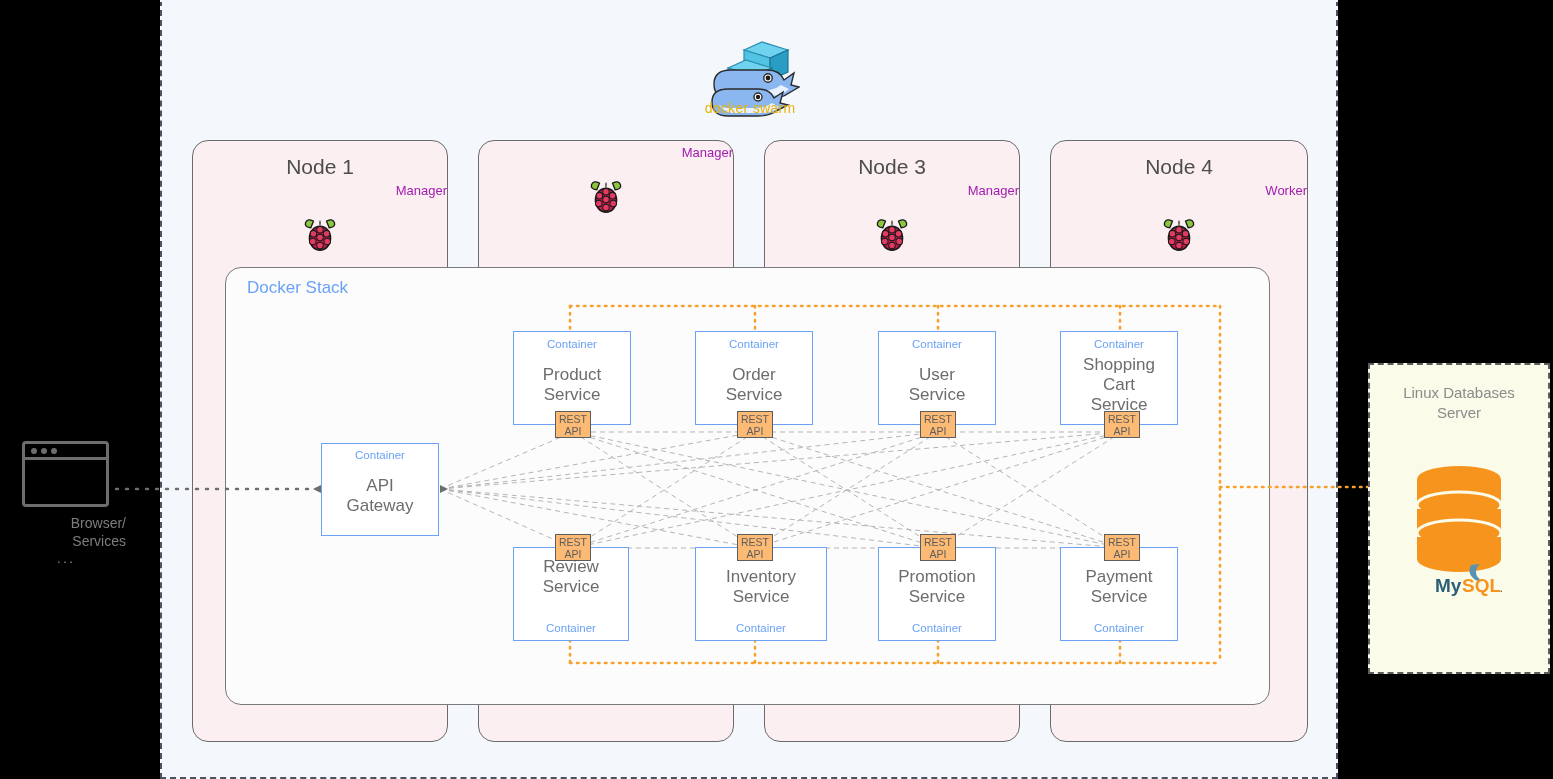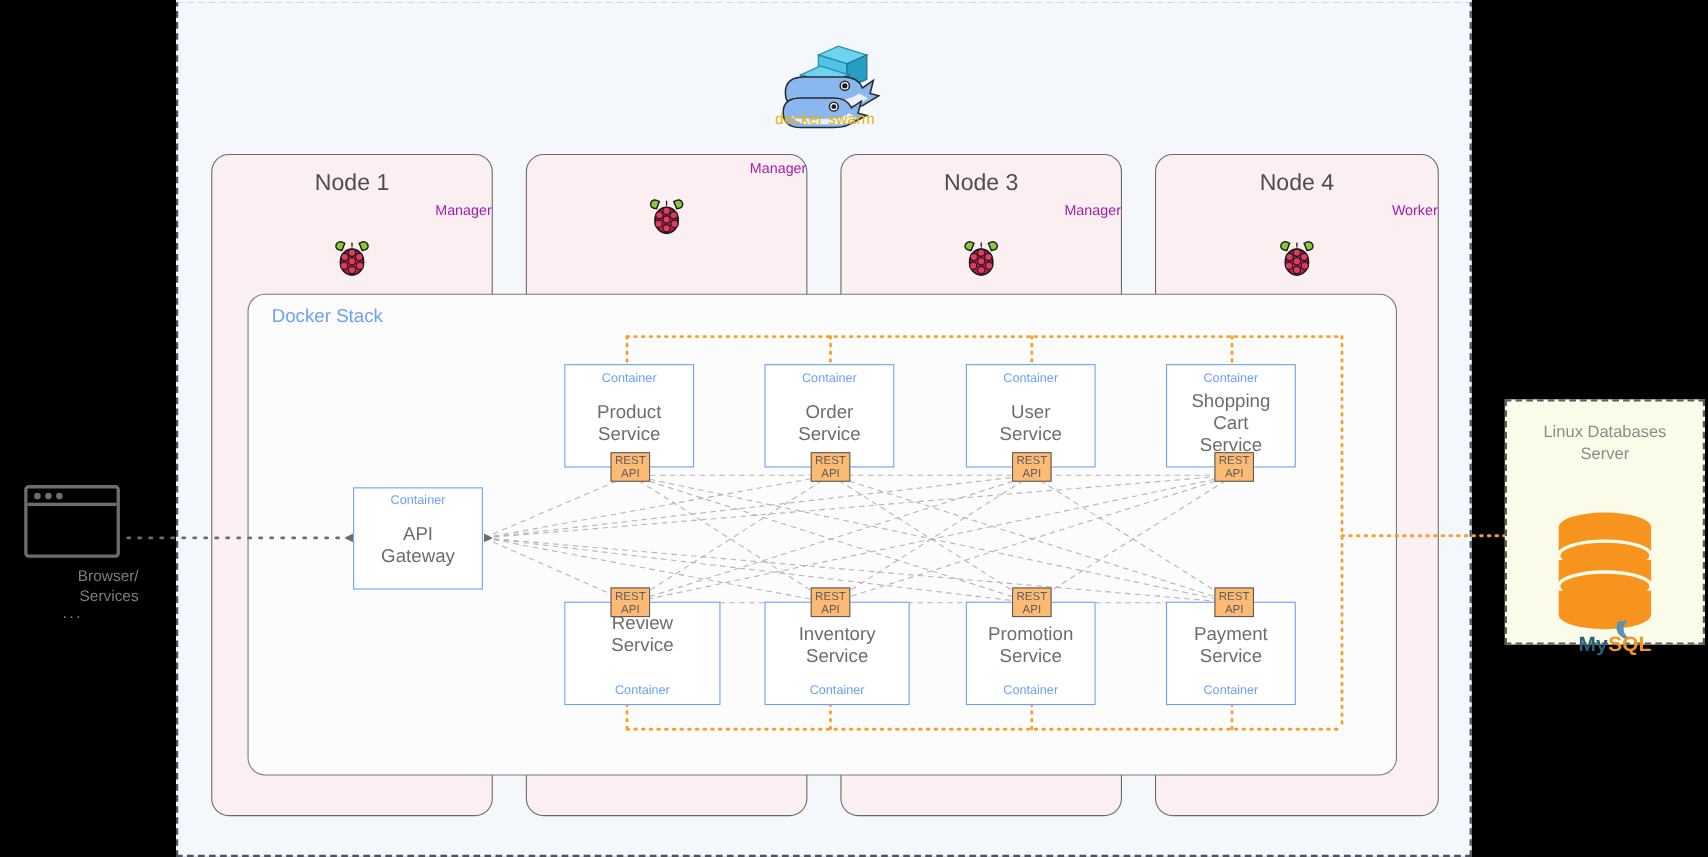--- a/index.html
+++ b/index.html
@@ -85,21 +85,21 @@
   .browser-bar { height:16px; border-bottom:3px solid #6d6d6d; display:flex;
                  align-items:center; gap:4px; padding-left:6px; }
   .bdot { width:6px; height:6px; border-radius:50%; background:#6d6d6d; }
   .browser-label { position:absolute; left:6px; top:514px; width:120px; text-align:right;
                    color:#7d7d7d; font-size:14px; line-height:18px; }
   .browser-ellipsis { position:absolute; left:6px; top:549px; width:120px; text-align:center;
                       color:#7d7d7d; font-size:15px; letter-spacing:2px; }
 
   
   .dbserver {
-    position:absolute; left:1368px; top:363px; width:182px; height:223px;
+    position:absolute; left:1368px; top:363px; width:182px; height:311px;
     background:#fbfbe9; border:2px dashed #5d5d5d;
   }
   .db-title { text-align:center; margin-top:18px; font-size:15px; color:#8b8b8b; line-height:20px; }
   .db-icon  { position:absolute; left:50%; top:92px; transform:translateX(-50%); }
 </style>
 </head>
 <body>
 
 <div id="stage">
 
@@ -297,21 +297,21 @@
   <div class="rest" style="left:920px;top:411px;">REST<br>API</div>
 
   <div class="ctr top" style="left:1060px;top:331px;width:118px;height:94px;">
     <div class="ctag">Container</div>
     <div class="cname svc-t3">
         <div>Shopping<br>Cart<br>Service</div>
       </div>
   </div>
   <div class="rest" style="left:1104px;top:411px;">REST<br>API</div>
 
-  <div class="ctr bottom" style="left:513px;top:547px;width:142px;height:94px;gap:20px;">
+  <div class="ctr bottom" style="left:513px;top:547px;width:116px;height:94px;gap:20px;">
     <div class="cname svc-b0">
         <div>Review<br>Service</div>
       </div>
     <div class="ctag">Container</div>
   </div>
   <div class="rest" style="left:555px;top:534px;">REST<br>API</div>
 
   <div class="ctr bottom" style="left:695px;top:547px;width:132px;height:94px;">
     <div class="cname svc-b1">
         <div>Inventory<br>Service</div>

